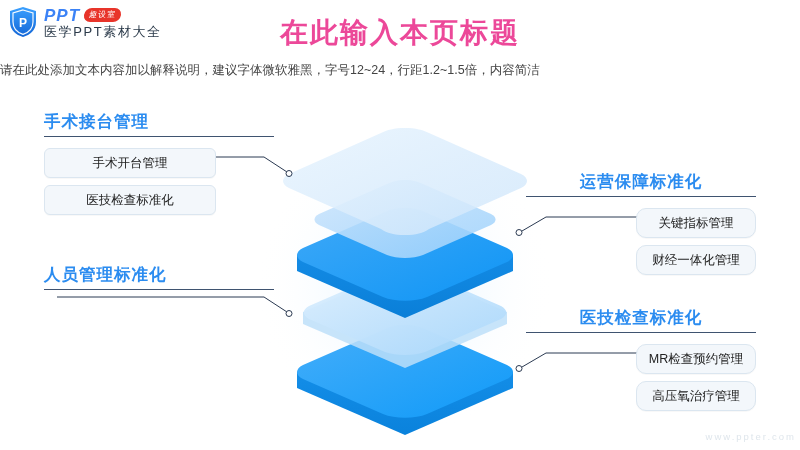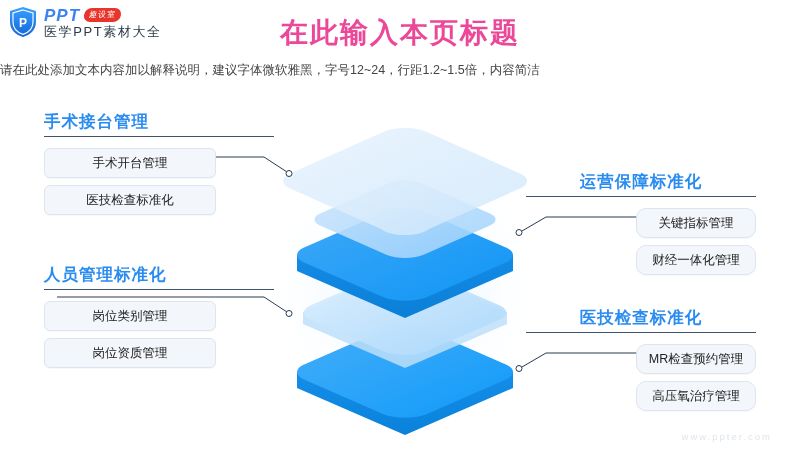--- a/index.html
+++ b/index.html
@@ -88,21 +88,21 @@
   .chip.lefted { width: 172px; }
   .chip.righted { width: 120px; margin-left: auto; border-radius: 10px; }
 
   
   #grp-op   { top: 112px; }
   #grp-hr   { top: 236px; margin-top: 29px; }
   #grp-oper { right: 44px; top: 172px; }
   #grp-med  { right: 44px; top: 308px; }
 
   .watermark {
-    position: absolute; right: 28px; bottom: 8px;
+    position: absolute; right: 4px; bottom: 8px;
     font-size: 9.5px; color: #dfe6ec; letter-spacing: 2px;
   }
 </style>
 </head>
 <body>
 
 <div class="slide">
 
   <div class="logo">
     <div class="shield">
@@ -217,24 +217,20 @@
     <div class="g-rule"></div>
     <div class="g-items">
       <div class="chip lefted">手术开台管理</div>
       <div class="chip lefted">医技检查标准化</div>
     </div>
   </div>
 
   <div class="group left" id="grp-hr">
     <div class="g-head">人员管理标准化</div>
     <div class="g-rule"></div>
-    <div class="g-items">
-      <div class="chip lefted">岗位类别管理</div>
-      <div class="chip lefted">岗位资质管理</div>
-    </div>
   </div>
 
   <div class="group right" id="grp-oper">
     <div class="g-head r">运营保障标准化</div>
     <div class="g-rule"></div>
     <div class="g-items">
       <div class="chip righted">关键指标管理</div>
       <div class="chip righted">财经一体化管理</div>
     </div>
   </div>

